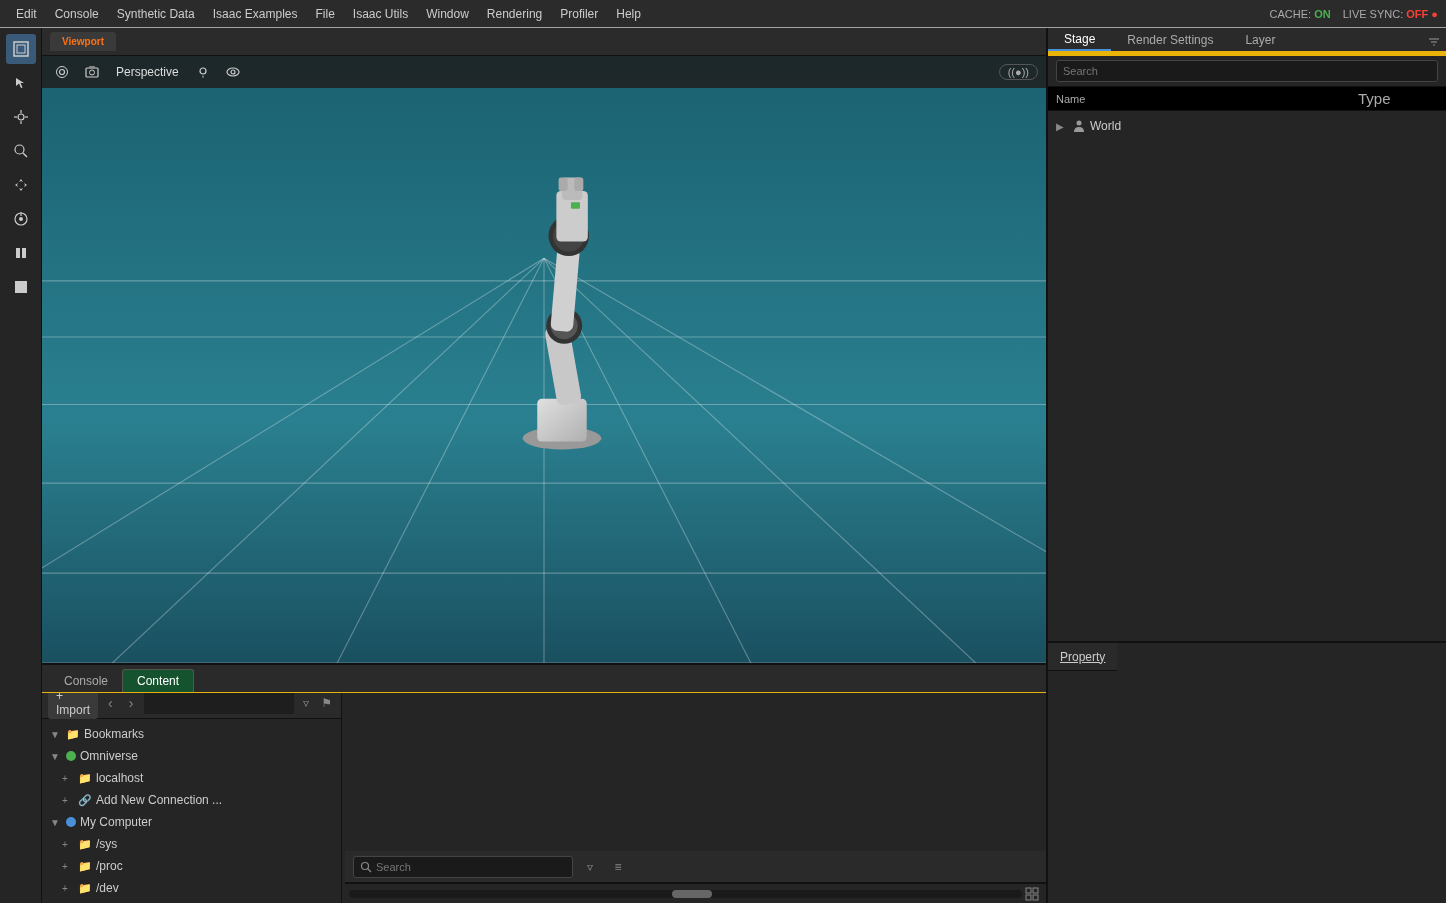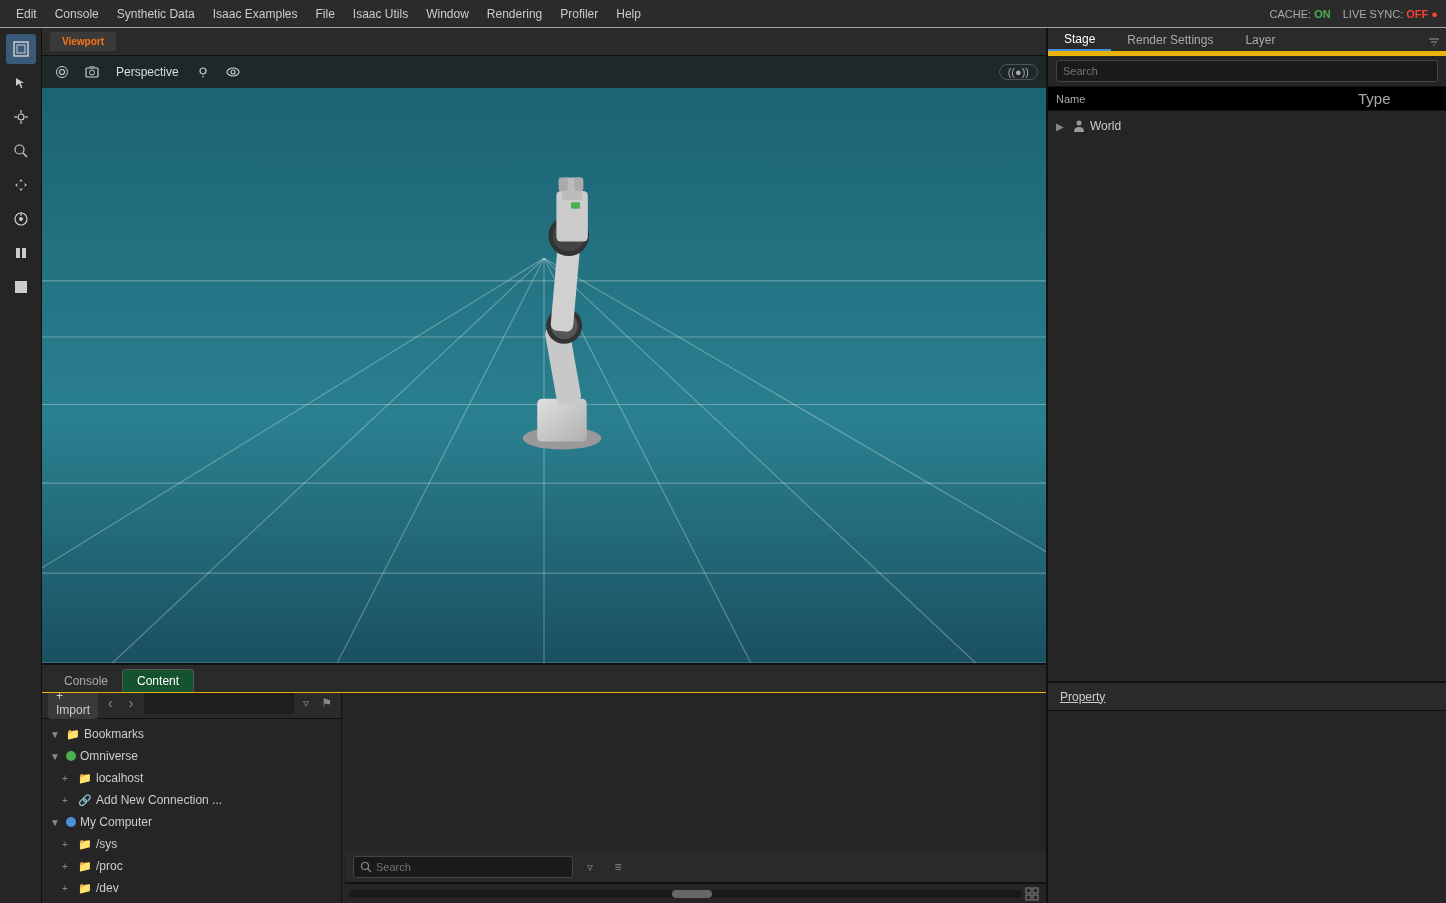--- a/index.html
+++ b/index.html
@@ -473,23 +473,23 @@
       align-items: center;
       height: 22px;
       padding: 0 8px;
       gap: 4px;
       cursor: pointer;
       color: #ccc;
     }
 
     
     .property-section {
-      height: 220px;
-      display: flex;
-      flex-direction: column;
+      height: 260px;
+      display: flex;
+      flex-direction: row;
       flex-shrink: 0;
       text-decoration: underline;
     }
     .property-header {
       height: 28px;
       background: #2a2a2a;
       border-bottom: 1px solid #111;
       display: flex;
       align-items: center;
       padding: 0 12px;

